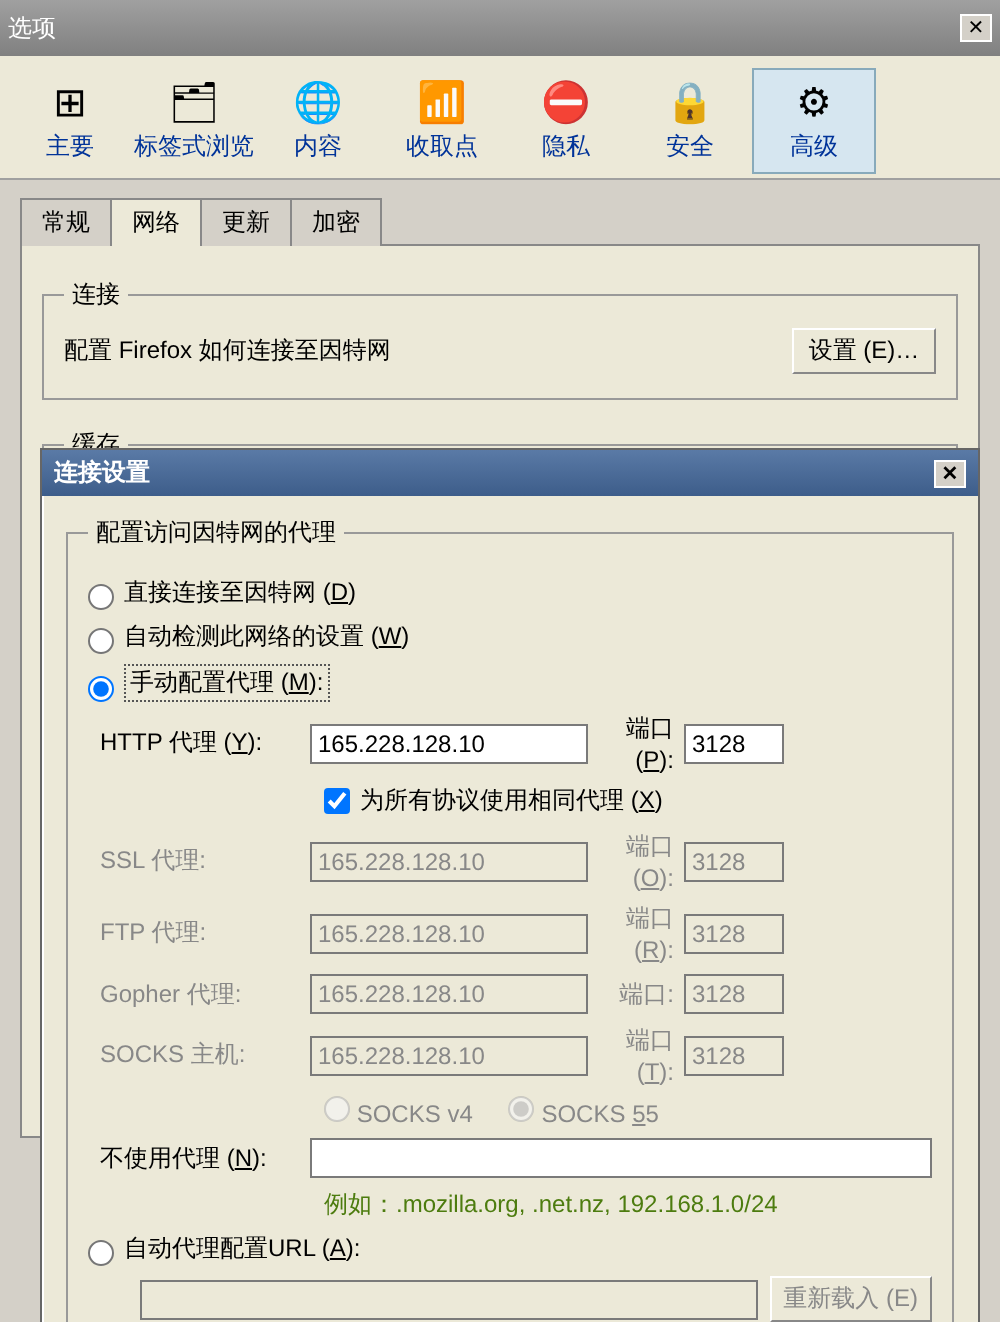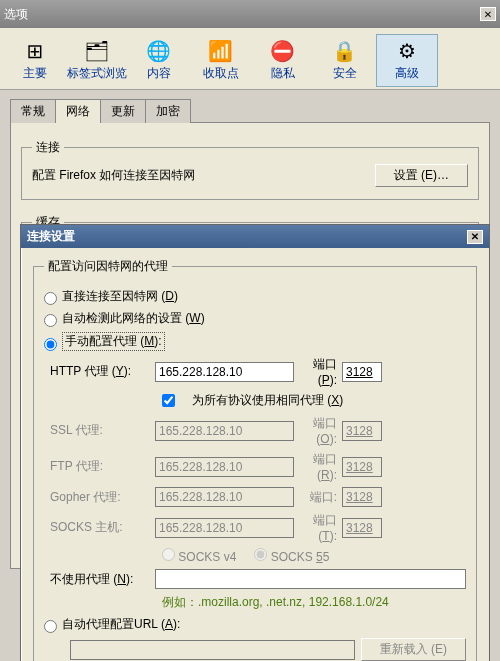--- a/index.html
+++ b/index.html
@@ -11,35 +11,35 @@
 .tb-item.sel { border: 1px solid #8ab; background: #d6e6f0; }
 .tb-ico { width: 24px; height: 24px; display: flex; align-items: center; justify-content: center; font-size: 20px; }
 .tb-lbl { color: #003399; }
 .tabs { display: flex; margin: 8px 10px 0 10px; }
 .tab { padding: 3px 10px; border: 1px solid #888; border-bottom: none; background: #d4d0c8; margin-right: -1px; position: relative; top: 1px; }
 .tab.act { background: #ece9d8; z-index: 2; }
 .panel { margin: 0 10px 10px 10px; background: #ece9d8; border: 1px solid #888; padding: 10px; }
 fieldset { border: 1px solid #999; margin: 6px 0 14px 0; padding: 8px 10px 12px 10px; }
 legend { padding: 0 4px; }
 .row { display: flex; align-items: center; justify-content: space-between; }
-.btn { background: #ece9d8; border: 1px solid #888; border-top-color: #fff; border-left-color: #fff; padding: 2px 18px; min-width: 72px; text-align: center; }
+.btn { background: #ece9d8; border: 1px solid #888; border-top-color: #fff; border-left-color: #fff; padding: 2px 6px; min-width: 72px; text-align: center; }
 .dlg { position: absolute; left: 20px; top: 224px; width: 470px; background: #ece9d8; border: 1px solid #666; box-shadow: 1px 1px 0 #fff inset; }
 .dlg-title { background: linear-gradient(#5a7aa6, #3d5d8a); color: #fff; padding: 3px 6px; display: flex; justify-content: space-between; align-items: center; font-weight: bold; }
 .dlg-body { padding: 10px 12px 12px 12px; }
 .dlg fieldset { margin: 0 0 10px 0; }
 .radio-row { display: flex; align-items: flex-end; gap: 5px; margin: 5px 0; }
 .proxy-row { display: flex; align-items: center; margin: 5px 0 5px 6px; }
 .proxy-row .lbl { width: 105px; text-align: left; padding-right: 6px; }
 .proxy-row input[type=text] { height: 20px; padding: 1px 3px; border: 1px solid #7a7a7a; background: #fff; }
 .proxy-row input.dis { background: #ece9d8; color: #888; }
 .proxy-row .host { width: 139px; }
 .proxy-row .portlbl { width: 48px; text-align: right; padding-right: 5px; }
-.proxy-row .port { width: 40px; text-decoration: underline; }
+.proxy-row .port { width: 50px; }
 .dis-txt { color: #888; }
-.chk-row { margin: 4px 0 6px 118px; display: flex; gap: 17px; align-items: center; }
+.chk-row { margin: 4px 0 6px 118px; display: flex; gap: 5px; align-items: center; }
 .socksver { margin: 4px 0 4px 118px; display: flex; gap: 18px; }
 .eg { margin: 4px 0 4px 118px; color: #4d7c0f; }
 .auto-url { margin: 4px 0 4px 26px; display: flex; gap: 6px; align-items: center; }
 .auto-url input { flex: 1; height: 20px; border: 1px solid #7a7a7a; background: #ece9d8; }
 .footer { display: flex; justify-content: flex-end; gap: 8px; padding: 8px 10px 10px 10px; border-top: 1px solid #bbb; }
 .acc { text-decoration: underline; }
 .mini-x { width: 16px; height: 14px; background: #d4d0c8; color: #000; display: flex; align-items: center; justify-content: center; font-size: 10px; border: 1px solid #fff; }
 input[type=radio], input[type=checkbox] { margin: 0; }
 .dotted { border: 1px dotted #555; padding: 0 2px; }
 </style>

